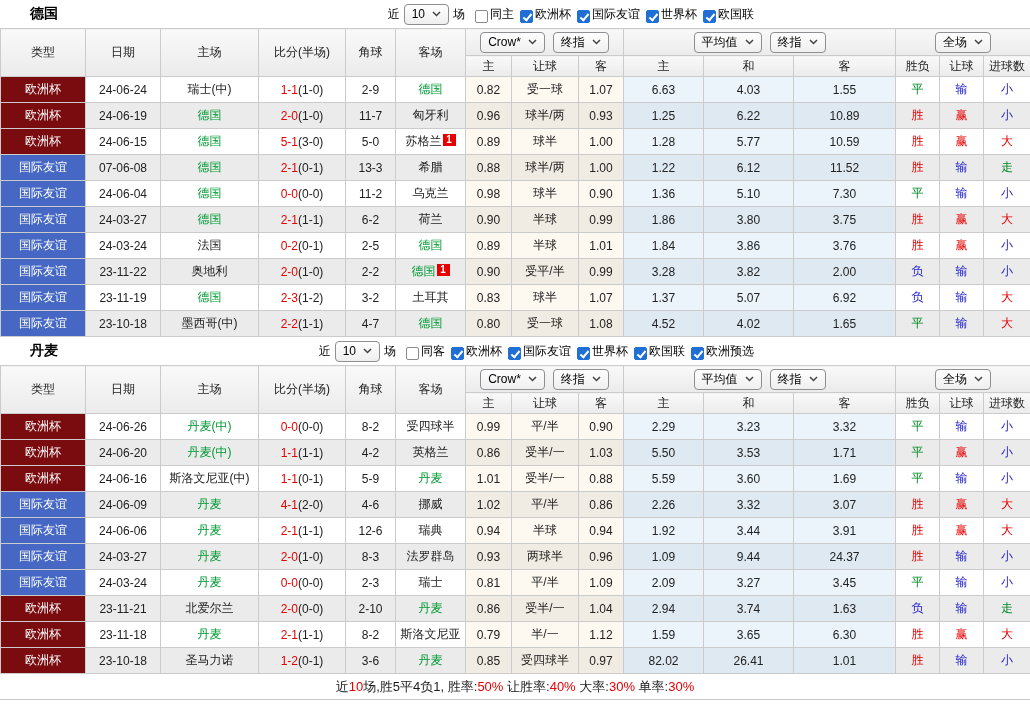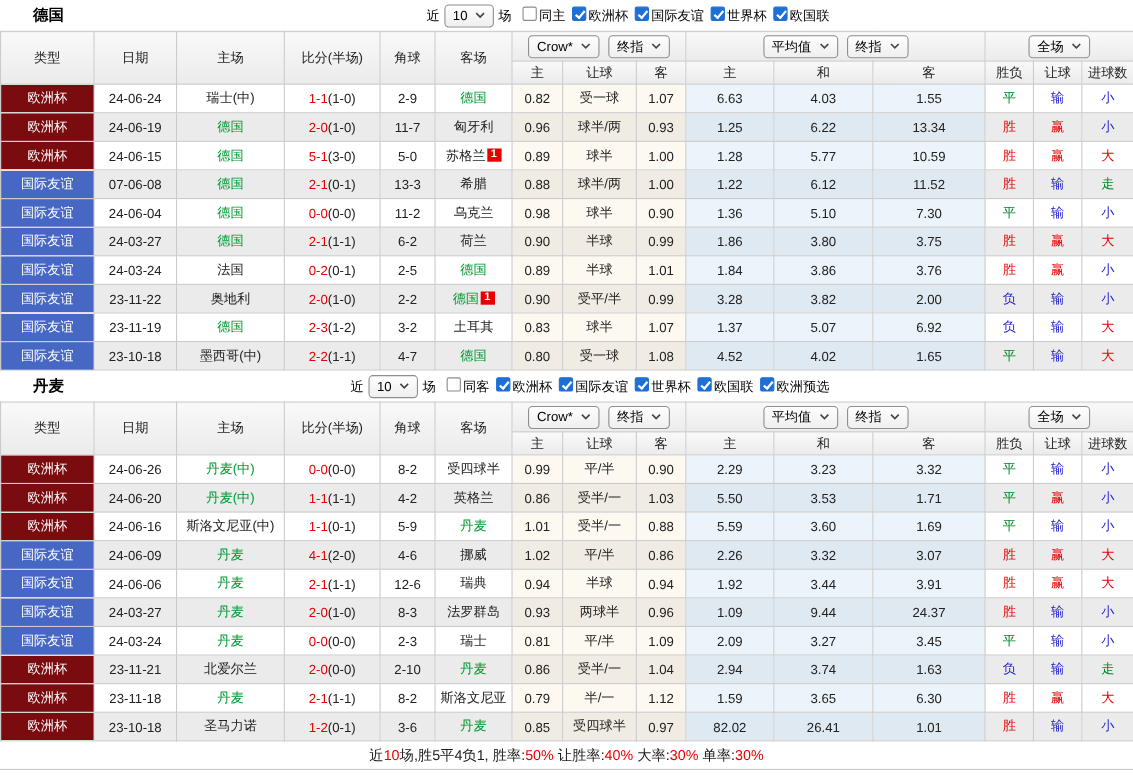--- a/index.html
+++ b/index.html
@@ -4,21 +4,21 @@
 <style>
   html,body{margin:0;padding:0;background:#fff;}
   body{width:1030px;font-family:"Liberation Sans","DejaVu Sans",sans-serif;}
   #app{width:1030px;border-bottom:1px solid #c9c9c9;}
   .titlebar{height:28px;display:flex;align-items:center;background:#fff;}
   .team-name{font-size:14px;font-weight:bold;color:#000;margin-left:30px;}
   .controls{margin-left:auto;margin-right:276px;display:flex;align-items:center;font-size:12px;color:#000;white-space:nowrap;}
   .controls .lbl{margin:0 4px;}
   .sel{display:inline-flex;align-items:center;border:1px solid #8e8e93;border-radius:4px;background:linear-gradient(#fefefe,#efeff0);padding:0 7px;height:21px;font-size:12px;color:#000;cursor:pointer;box-sizing:border-box;}
   .sel .val{margin-right:7px;}
-  .ck{display:inline-flex;align-items:flex-start;margin-left:6px;cursor:pointer;}
+  .ck{display:inline-flex;align-items:flex-end;margin-left:6px;cursor:pointer;}
   .cb{width:13px;height:13px;border:1px solid #8a8a8a;border-radius:2px;background:#fff;display:inline-block;box-sizing:border-box;margin-right:2px;position:relative;flex:0 0 13px;}
   .cb.on{background:#1f6fd4;border-color:#1f6fd4;}
   .cb.on::after{content:"";position:absolute;left:4px;top:1px;width:3px;height:7px;border:solid #fff;border-width:0 2px 2px 0;transform:rotate(40deg);}
   table{border-collapse:collapse;table-layout:fixed;width:1030px;font-size:12px;padding-left:16px;}
   th,td{border:1px solid #cbcbcb;text-align:center;padding:0;overflow:hidden;white-space:nowrap;}
   thead th{background:linear-gradient(#f9f9f9,#ebebeb);font-weight:normal;color:#222;}
   .hrow1 th{height:26px;}
   .hrow2 th{height:20px;}
   .h-dd .pills{display:flex;justify-content:center;align-items:center;gap:8px;}
   tbody td{height:25px;color:#222;}
@@ -183,21 +183,21 @@
             <td>24-06-19</td>
             <td><span class="green">德国</span></td>
             <td><span class="score-main">2-0</span><span class="half">(1-0)</span></td>
             <td>11-7</td>
             <td><span>匈牙利</span></td>
             <td class="a">0.96</td>
             <td class="a">球半/两</td>
             <td class="a">0.93</td>
             <td class="e">1.25</td>
             <td class="e">6.22</td>
-            <td class="e">13.34</td>
+            <td class="e">10.89</td>
             <td class="r res-red">胜</td>
             <td class="r res-red">赢</td>
             <td class="r res-blue">小</td>
           </tr>
           <tr>
             <td class="type t-euro">欧洲杯</td>
             <td>24-06-15</td>
             <td><span class="green">德国</span></td>
             <td><span class="score-main">5-1</span><span class="half">(3-0)</span></td>
             <td>5-0</td>

